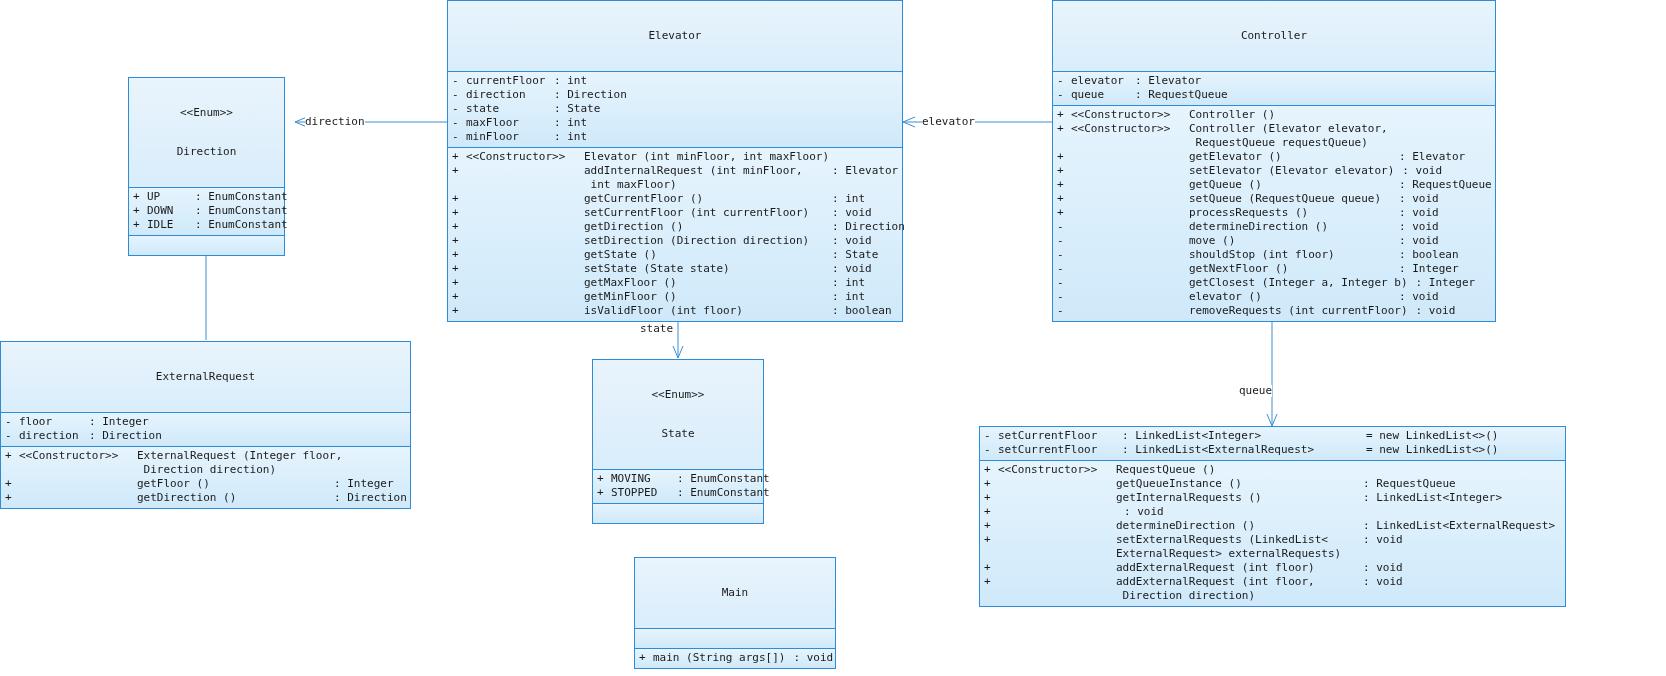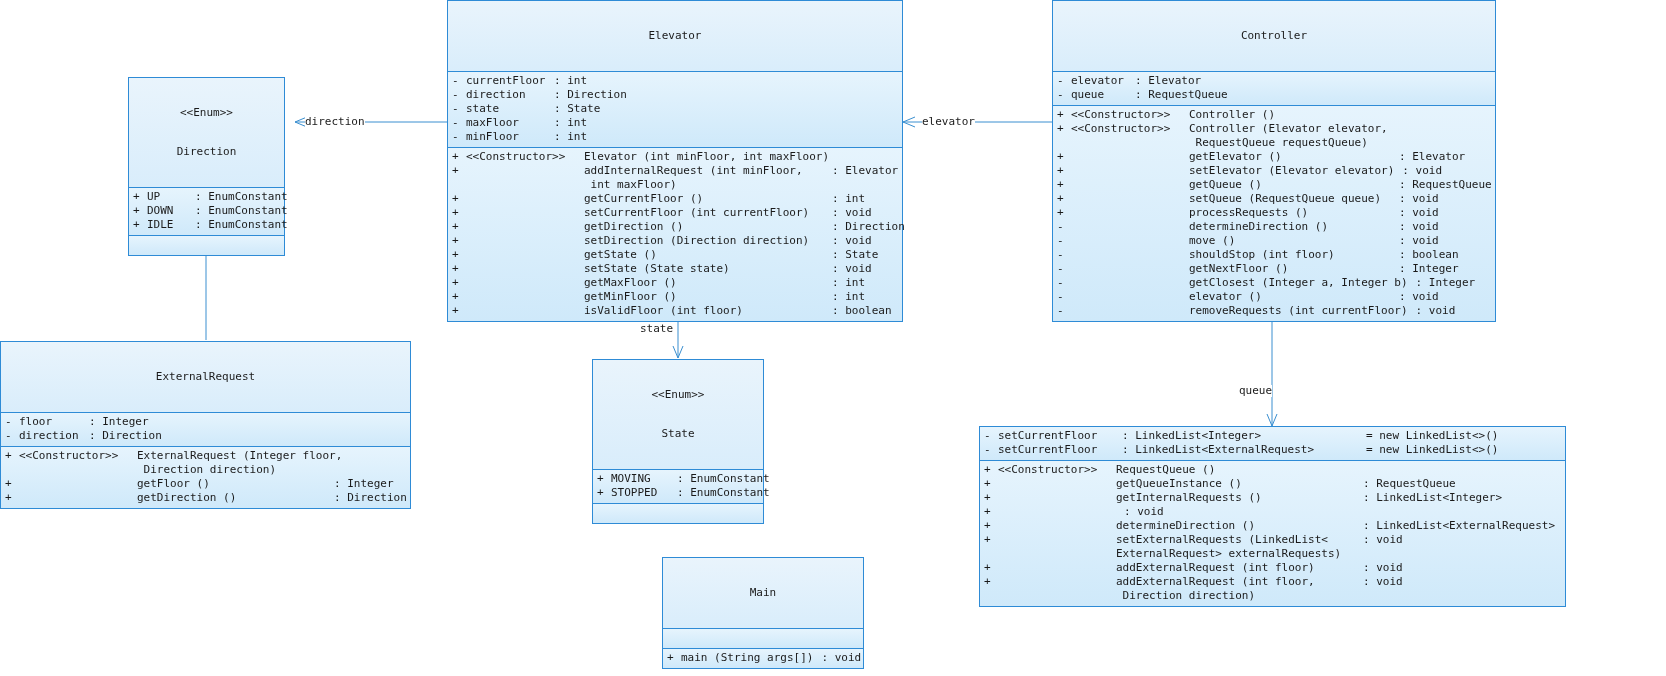--- a/index.html
+++ b/index.html
@@ -418,21 +418,21 @@
     </div>
     <div class="row">
       <span class="vis">+</span>
       <span class="attr-name" style="width:66px">STOPPED</span>
       <span class="sig">: EnumConstant</span>
     </div>
   </div>
   <div class="uml-compartment empty"></div>
 </div>
 
-<div class="uml-class" style="left:662px; top:557px; width:202px;">
+<div class="uml-class" style="left:634px; top:557px; width:202px;">
   <div class="uml-title">
     <span class="uml-stereo">Main</span>
   </div>
   <div class="uml-compartment empty"></div>
   <div class="uml-compartment">
     <div class="row">
       <span class="vis">+</span>
       <span class="sig">main (String args[])</span>
       <span class="rettype" style="width:46px">: void</span>
     </div>

